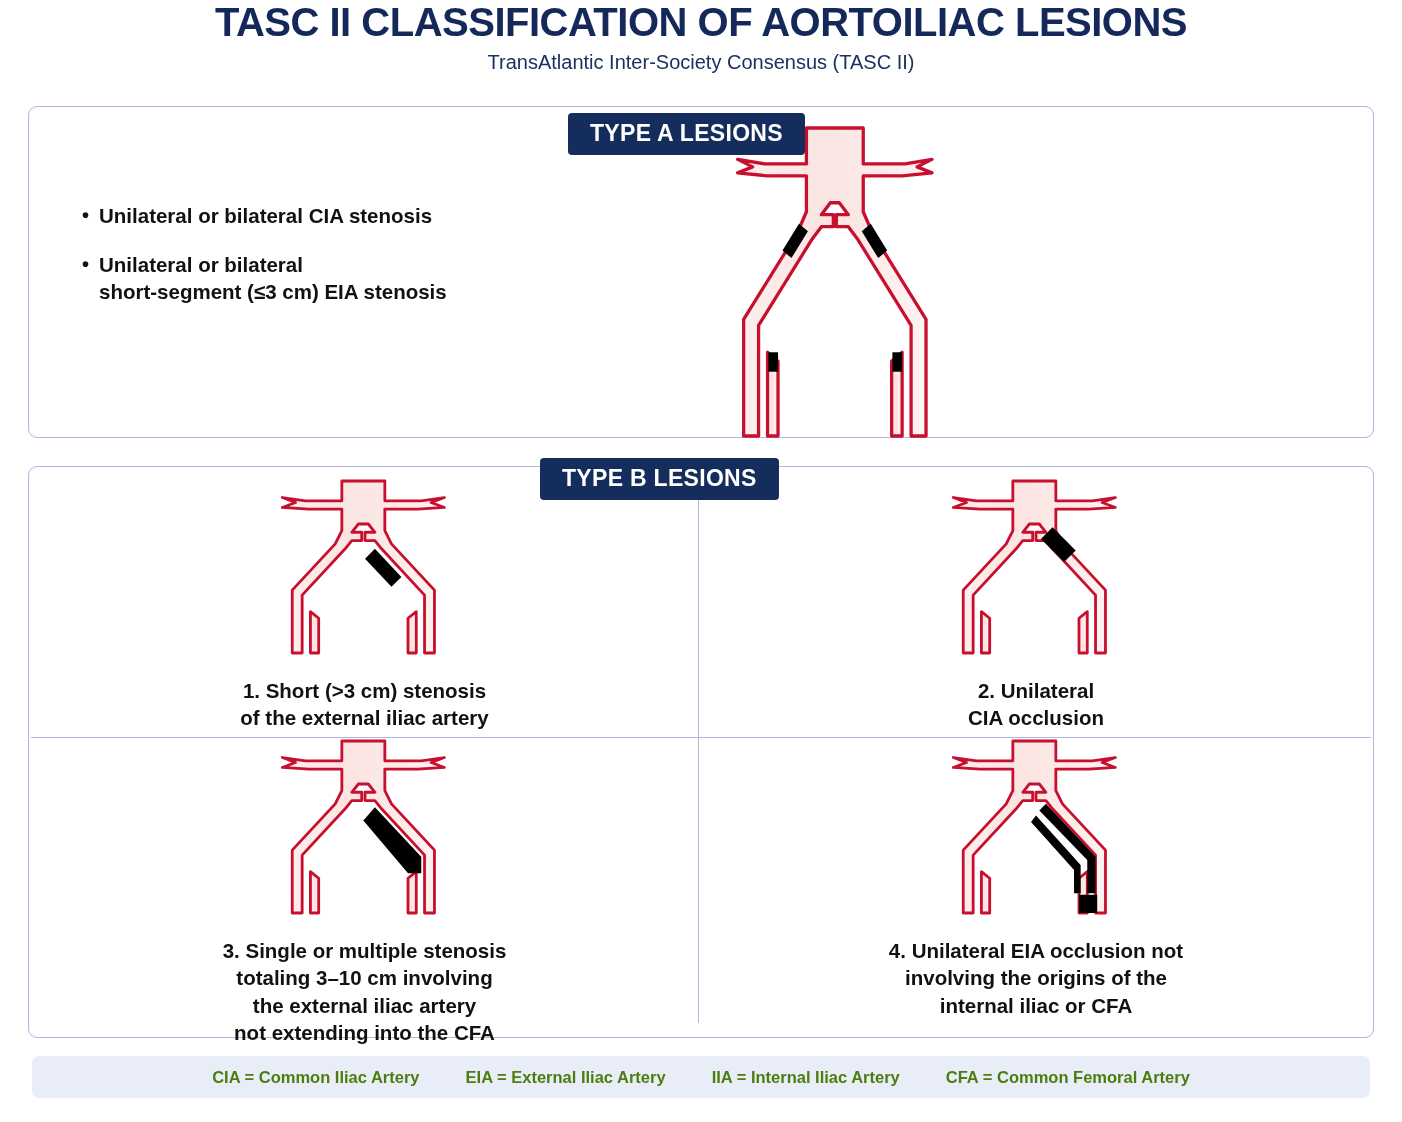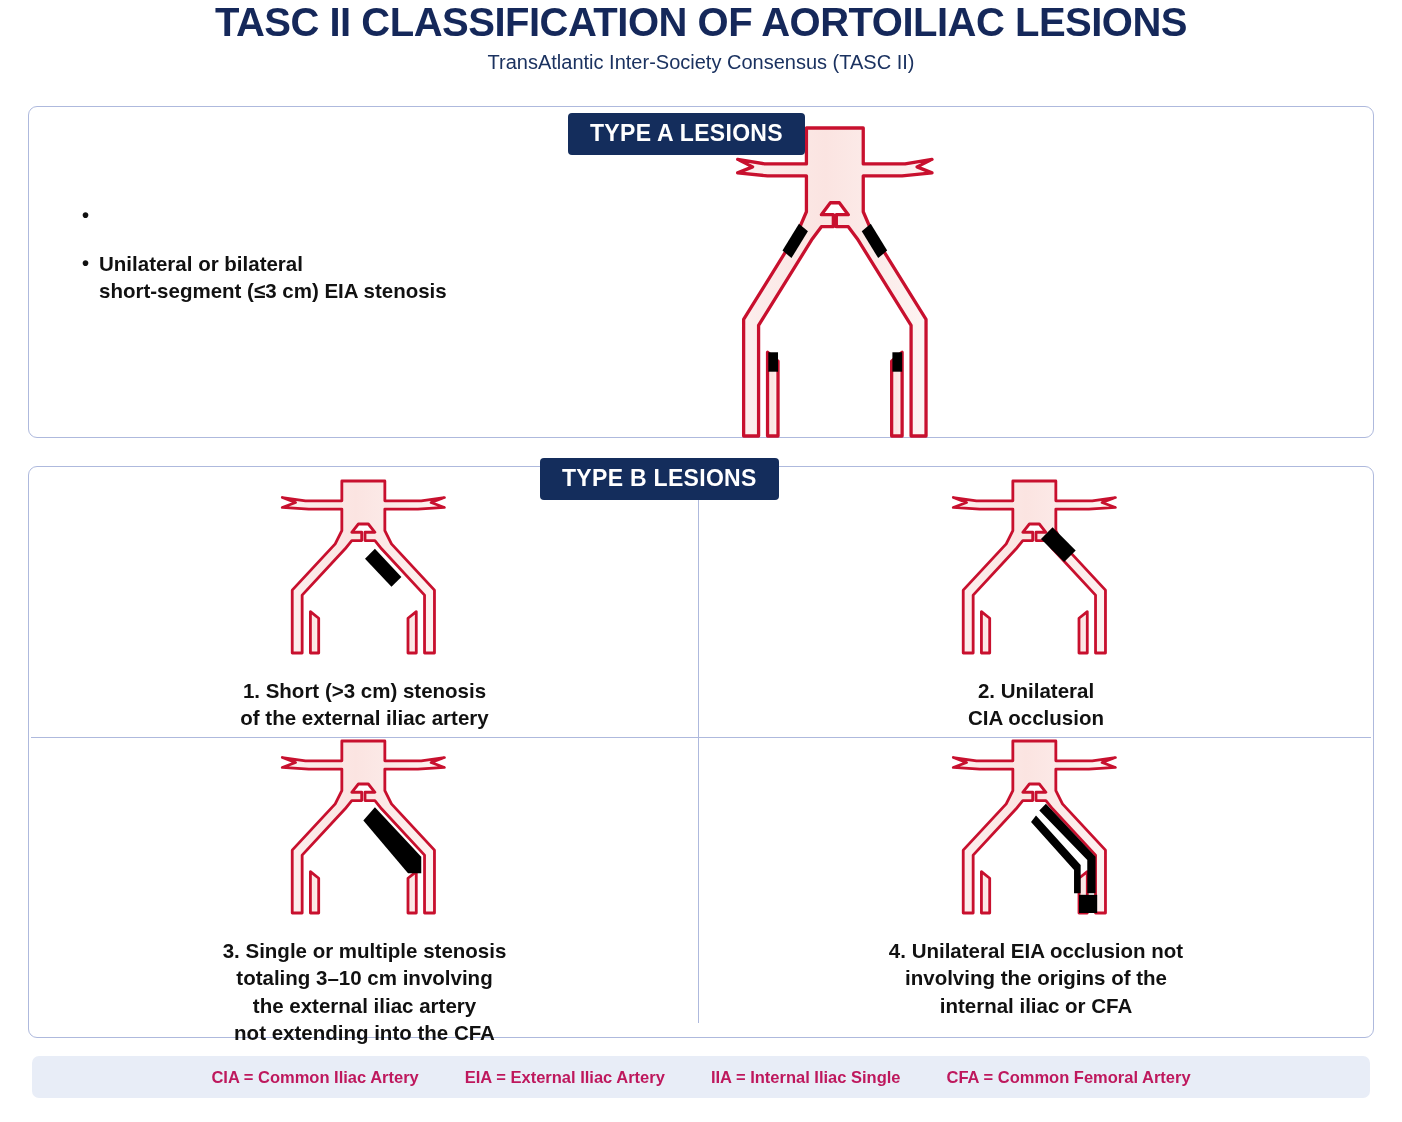--- a/index.html
+++ b/index.html
@@ -120,21 +120,21 @@
     width: 1338px; height: 42px;
     background: #e8edf7;
     border-radius: 7px;
     display: flex;
     align-items: center;
     justify-content: center;
     gap: 46px;
   }
   .legend-item {
     font-size: 16.5px;
-    color: #be185d;
+    color: #4d7c0f;
     font-weight: 600;
     white-space: nowrap;
   }
 
   svg { display: block; overflow: visible; }
 </style>
 </head>
 <body>
 
 <div class="page">
@@ -143,20 +143,21 @@
     <h1 class="main-title">TASC II CLASSIFICATION OF AORTOILIAC LESIONS</h1>
     <p class="sub-title">TransAtlantic Inter-Society Consensus (TASC II)</p>
   </div>
 
   <div class="panel" id="panel-a"></div>
   <div class="badge" id="badge-a">TYPE A LESIONS</div>
 
   <div class="bullets">
     <div class="bullet-row">
       <span class="bullet-dot">•</span>
+      <span>Unilateral or bilateral CIA stenosis</span>
     </div>
     <div class="bullet-row">
       <span class="bullet-dot">•</span>
       <span style="white-space:pre-line">Unilateral or bilateral
 short-segment (≤3 cm) EIA stenosis</span>
     </div>
   </div>
 
   <div style="position:absolute; left:728px; top:128px;">
     <svg width="420" height="308" viewBox="0 0 280 206">
@@ -317,17 +318,17 @@
       </div>
       <div class="quad-caption">4. Unilateral EIA occlusion not
 involving the origins of the
 internal iliac or CFA</div>
     </div>
   </div>
 
   <div class="legend">
     <span class="legend-item">CIA = Common Iliac Artery</span>
     <span class="legend-item">EIA = External Iliac Artery</span>
-    <span class="legend-item">IIA = Internal Iliac Single</span>
+    <span class="legend-item">IIA = Internal Iliac Artery</span>
     <span class="legend-item">CFA = Common Femoral Artery</span>
   </div>
 
 </div>
 
 </body></html>

